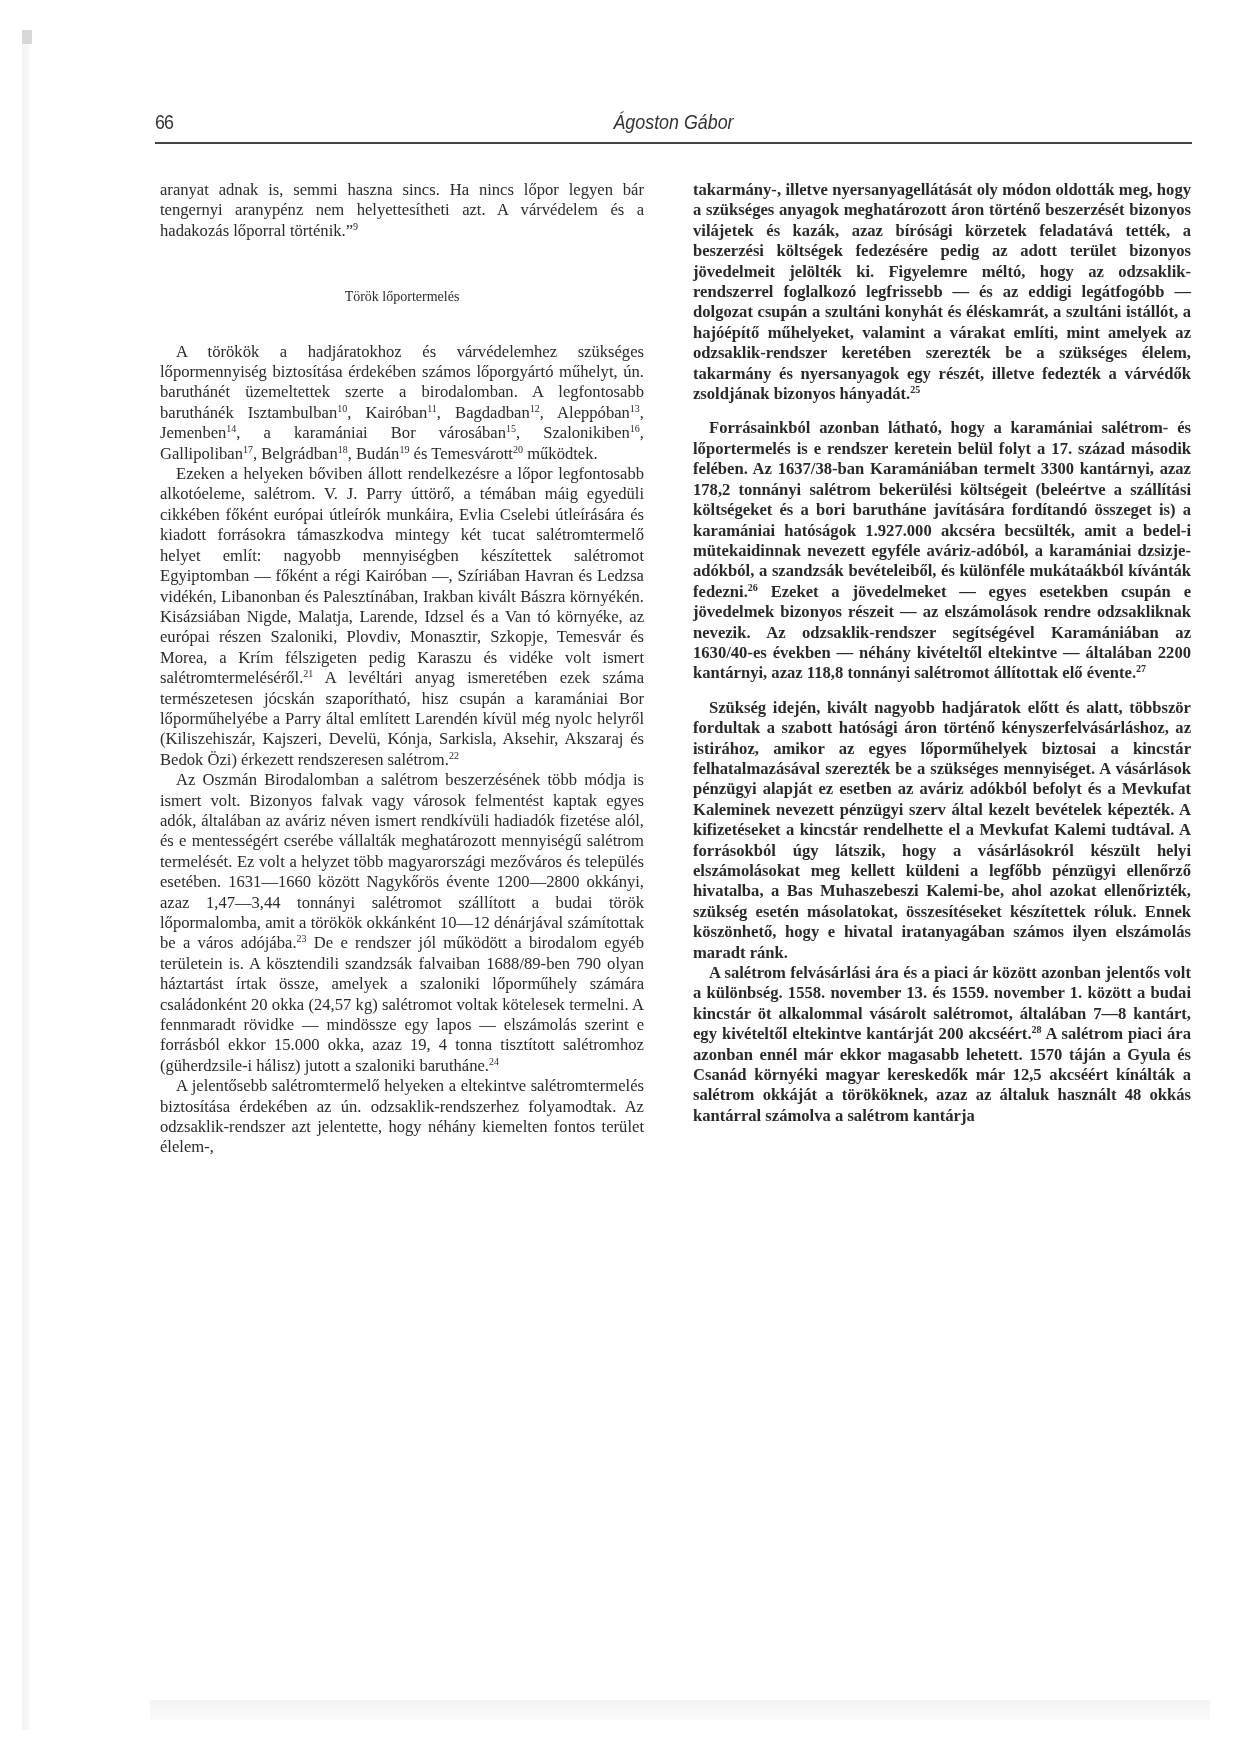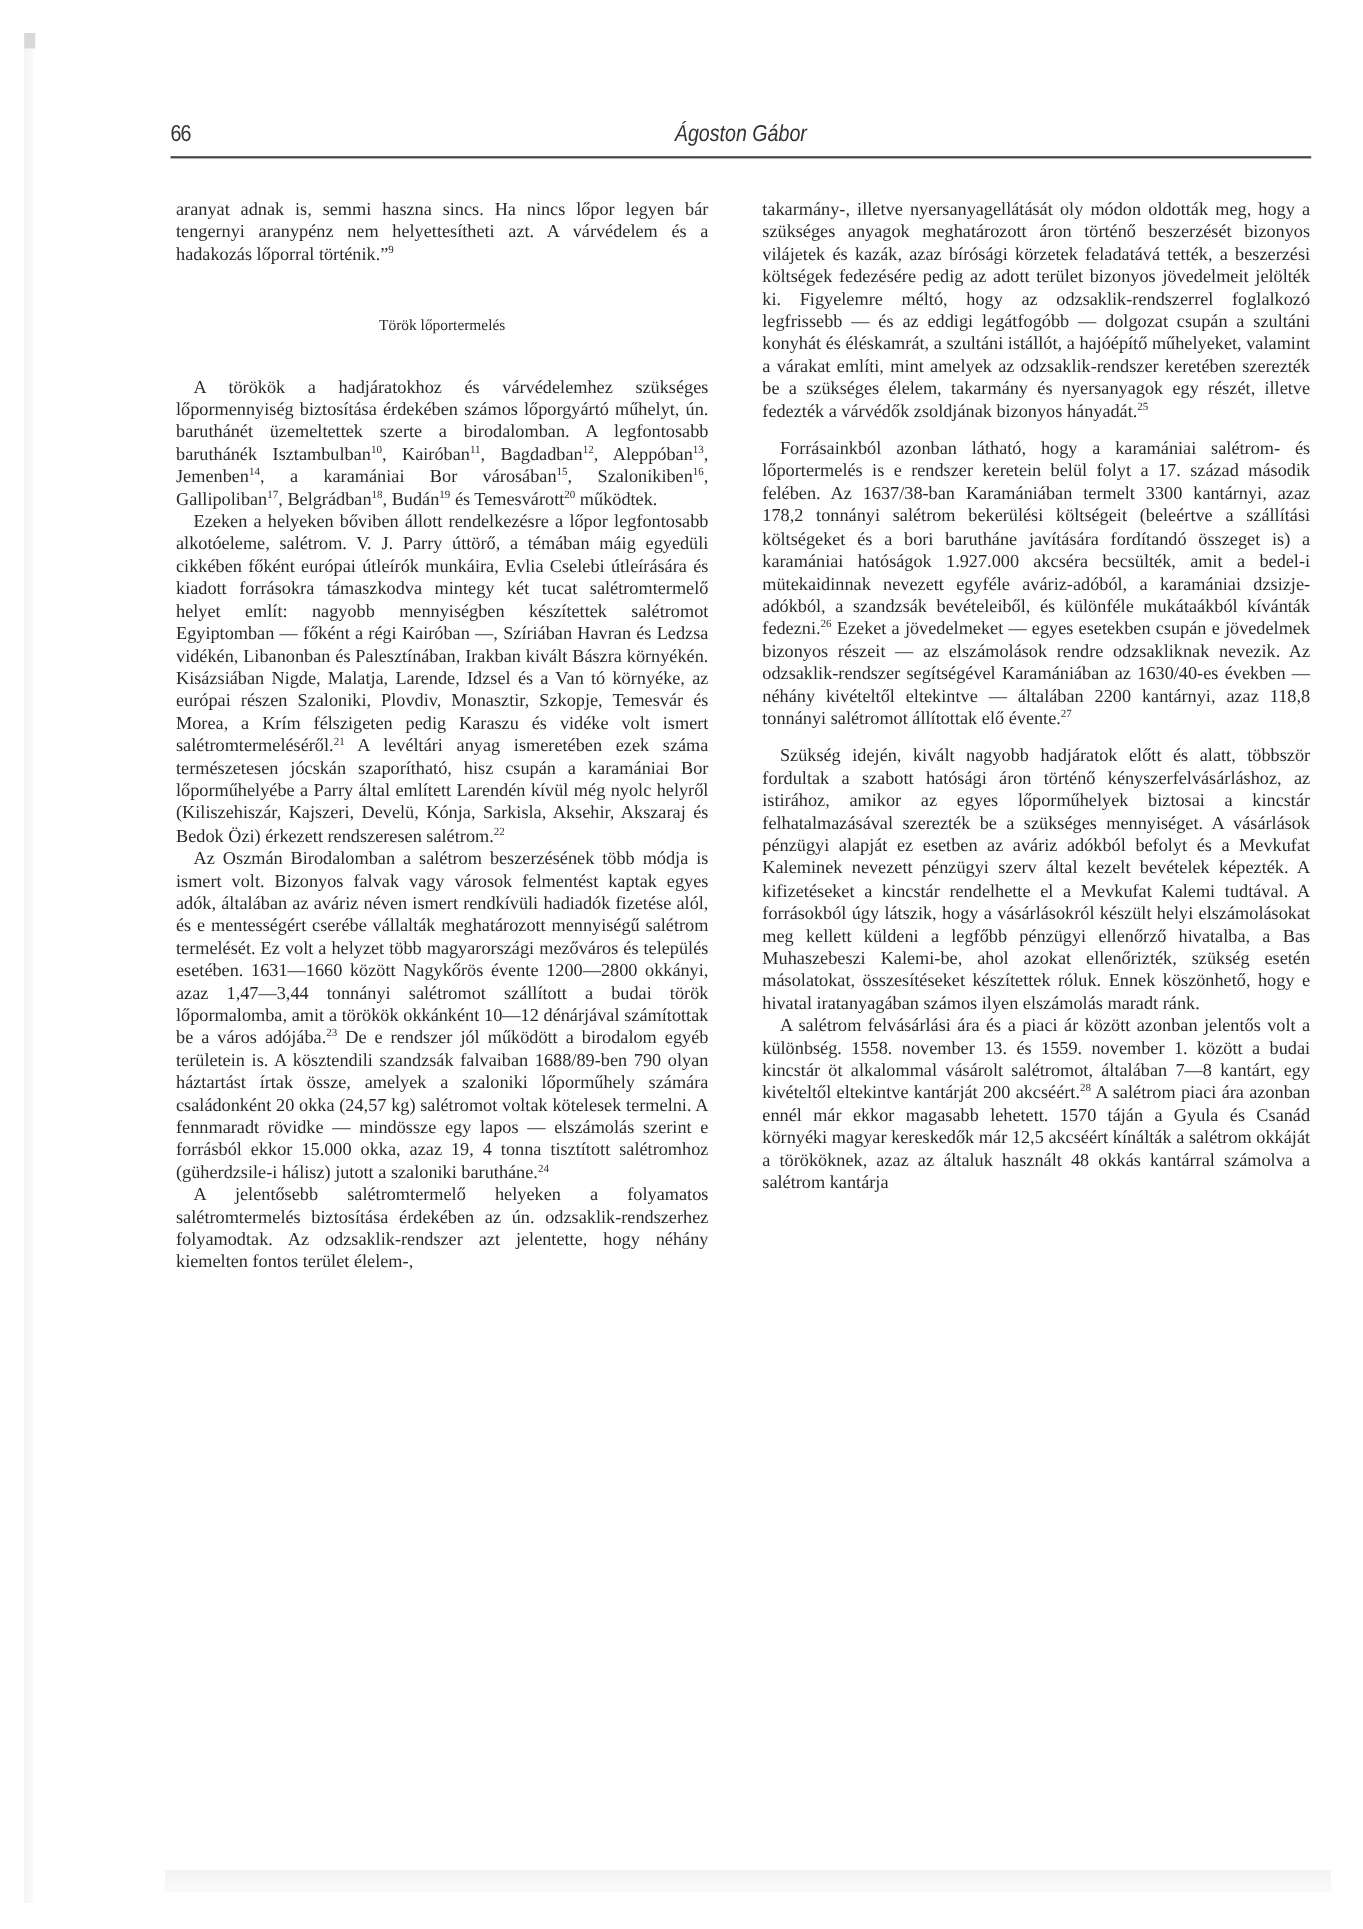--- a/index.html
+++ b/index.html
@@ -9,21 +9,21 @@
                background: linear-gradient(to right, #f4f4f4, #fafafa); }
   .scan-edge-top { position: absolute; left: 22px; top: 30px; width: 10px; height: 14px; background: #d8d8d8; }
   .bottom-shadow { position: absolute; left: 150px; top: 1700px; width: 1060px; height: 20px;
                    background: linear-gradient(#f3f3f3, #fafafa); }
   .header { position: absolute; left: 155px; top: 108px; width: 1037px; height: 34px; }
   .page-number { position: absolute; left: 0; top: 2px; font-size: 21px; font-family: "Liberation Sans", sans-serif; color:#333; letter-spacing:-1px; transform: scaleX(0.85); transform-origin:left; }
   .running-head { position: absolute; left: 0; right: 0; top: 2px; text-align: center; font-size: 21px; font-style: italic; font-family: "Liberation Sans", sans-serif; color:#333; transform: scaleX(0.85); }
   .header-rule { position: absolute; left: 155px; top: 142px; width: 1037px; height: 2px; background: #444; }
   .column { position: absolute; top: 158px; font-size: 16.6px; line-height: 20.4px; text-align: justify; hyphens: manual; margin-top: 22px; }
   .col-left { left: 160px; width: 484px; }
-  .col-right { left: 693px; width: 498px; }
+  .col-right { left: 693px; width: 498px; font-weight: bold; }
   .column p { margin: 0; text-indent: 16px; }
   .column p.noindent { text-indent: 0; }
   .column p.gap-before { margin-top: 14px; }
   .section-title { text-align: center; font-size: 14px; margin: 46px 0 34px 0; text-indent: 0; }
   sup { font-size: 10px; line-height: 0; vertical-align: 6px; }
 </style>
 </head>
 <body>
 
 <div class="scan-edge"></div>
@@ -39,21 +39,21 @@
   <p class="noindent"><span>aranyat adnak is, semmi haszna sincs. Ha nincs lőpor legyen bár tengernyi aranypénz nem helyettesítheti azt. A várvédelem és a hadakozás lőporral történik.”</span><sup>9</sup></p>
 
   <div class="section-title">Török lőportermelés</div>
 
   <p><span>A törökök a hadjáratokhoz és várvédelemhez szükséges lőpormennyiség biztosítása érdekében számos lőporgyártó műhelyt, ún. baruthánét üzemeltettek szerte a birodalomban. A legfontosabb baruthánék Isztambulban</span><sup>10</sup><span>, Kairóban</span><sup>11</sup><span>, Bagdadban</span><sup>12</sup><span>, Aleppóban</span><sup>13</sup><span>, Jemenben</span><sup>14</sup><span>, a karamániai Bor városában</span><sup>15</sup><span>, Szalonikiben</span><sup>16</sup><span>, Gallipoliban</span><sup>17</sup><span>, Belgrádban</span><sup>18</sup><span>, Budán</span><sup>19</sup><span> és Temesvárott</span><sup>20</sup><span> működtek.</span></p>
 
   <p><span>Ezeken a helyeken bőviben állott rendelkezésre a lőpor legfontosabb alkotóeleme, salétrom. V. J. Parry úttörő, a témában máig egyedüli cikkében főként európai útleírók munkáira, Evlia Cselebi útleírására és kiadott forrásokra támaszkodva mintegy két tucat salétromtermelő helyet említ: nagyobb mennyiségben készítettek salétromot Egyiptomban — főként a régi Kairóban —, Szíriában Havran és Ledzsa vidékén, Libanonban és Palesztínában, Irakban kivált Bászra környékén. Kisázsiában Nigde, Malatja, Larende, Idzsel és a Van tó környéke, az európai részen Szaloniki, Plovdiv, Monasztir, Szkopje, Temesvár és Morea, a Krím félszigeten pedig Karaszu és vidéke volt ismert salétromtermeléséről.</span><sup>21</sup><span> A levéltári anyag ismeretében ezek száma természetesen jócskán szaporítható, hisz csupán a karamániai Bor lőporműhelyébe a Parry által említett Larendén kívül még nyolc helyről (Kiliszehiszár, Kajszeri, Develü, Kónja, Sarkisla, Aksehir, Akszaraj és Bedok Özi) érkezett rendszeresen salétrom.</span><sup>22</sup></p>
 
   <p><span>Az Oszmán Birodalomban a salétrom beszerzésének több módja is ismert volt. Bizonyos falvak vagy városok felmentést kaptak egyes adók, általában az aváriz néven ismert rendkívüli hadiadók fizetése alól, és e mentességért cserébe vállalták meghatározott mennyiségű salétrom termelését. Ez volt a helyzet több magyarországi mezőváros és település esetében. 1631—1660 között Nagykőrös évente 1200—2800 okkányi, azaz 1,47—3,44 tonnányi salétromot szállított a budai török lőpormalomba, amit a törökök okkánként 10—12 dénárjával számítottak be a város adójába.</span><sup>23</sup><span> De e rendszer jól működött a birodalom egyéb területein is. A kösztendili szandzsák falvaiban 1688/89-ben 790 olyan háztartást írtak össze, amelyek a szaloniki lőporműhely számára családonként 20 okka (24,57 kg) salétromot voltak kötelesek termelni. A fennmaradt rövidke — mindössze egy lapos — elszámolás szerint e forrásból ekkor 15.000 okka, azaz 19, 4 tonna tisztított salétromhoz (güherdzsile-i hálisz) jutott a szaloniki barutháne.</span><sup>24</sup></p>
 
-  <p><span>A jelentősebb salétromtermelő helyeken a folyamatos salétromtermelés biztosítása érdekében az ún. odzsaklik-rendszerhez folyamodtak. Az odzsaklik-rendszer azt jelentette, hogy néhány kiemelten fontos terület élelem-,</span></p>
+  <p><span>A jelentősebb salétromtermelő helyeken a eltekintve salétromtermelés biztosítása érdekében az ún. odzsaklik-rendszerhez folyamodtak. Az odzsaklik-rendszer azt jelentette, hogy néhány kiemelten fontos terület élelem-,</span></p>
 </div>
 
 <div class="column col-right">
   <p class="noindent"><span>takarmány-, illetve nyersanyagellátását oly módon oldották meg, hogy a szükséges anyagok meghatározott áron történő beszerzését bizonyos vilájetek és kazák, azaz bírósági körzetek feladatává tették, a beszerzési költségek fedezésére pedig az adott terület bizonyos jövedelmeit jelölték ki. Figyelemre méltó, hogy az odzsaklik-rendszerrel foglalkozó legfrissebb — és az eddigi legátfogóbb — dolgozat csupán a szultáni konyhát és éléskamrát, a szultáni istállót, a hajóépítő műhelyeket, valamint a várakat említi, mint amelyek az odzsaklik-rendszer keretében szerezték be a szükséges élelem, takarmány és nyersanyagok egy részét, illetve fedezték a várvédők zsoldjának bizonyos hányadát.</span><sup>25</sup></p>
 
   <p class="gap-before"><span>Forrásainkból azonban látható, hogy a karamániai salétrom- és lőportermelés is e rendszer keretein belül folyt a 17. század második felében. Az 1637/38-ban Karamániában termelt 3300 kantárnyi, azaz 178,2 tonnányi salétrom bekerülési költségeit (beleértve a szállítási költségeket és a bori barutháne javítására fordítandó összeget is) a karamániai hatóságok 1.927.000 akcséra becsülték, amit a bedel-i mütekaidinnak nevezett egyféle aváriz-adóból, a karamániai dzsizje-adókból, a szandzsák bevételeiből, és különféle mukátaákból kívánták fedezni.</span><sup>26</sup><span> Ezeket a jövedelmeket — egyes esetekben csupán e jövedelmek bizonyos részeit — az elszámolások rendre odzsakliknak nevezik. Az odzsaklik-rendszer segítségével Karamániában az 1630/40-es években — néhány kivételtől eltekintve — általában 2200 kantárnyi, azaz 118,8 tonnányi salétromot állítottak elő évente.</span><sup>27</sup></p>
 
   <p class="gap-before"><span>Szükség idején, kivált nagyobb hadjáratok előtt és alatt, többször fordultak a szabott hatósági áron történő kényszerfelvásárláshoz, az istirához, amikor az egyes lőporműhelyek biztosai a kincstár felhatalmazásával szerezték be a szükséges mennyiséget. A vásárlások pénzügyi alapját ez esetben az aváriz adókból befolyt és a Mevkufat Kaleminek nevezett pénzügyi szerv által kezelt bevételek képezték. A kifizetéseket a kincstár rendelhette el a Mevkufat Kalemi tudtával. A forrásokból úgy látszik, hogy a vásárlásokról készült helyi elszámolásokat meg kellett küldeni a legfőbb pénzügyi ellenőrző hivatalba, a Bas Muhaszebeszi Kalemi-be, ahol azokat ellenőrizték, szükség esetén másolatokat, összesítéseket készítettek róluk. Ennek köszönhető, hogy e hivatal iratanyagában számos ilyen elszámolás maradt ránk.</span></p>
 
   <p><span>A salétrom felvásárlási ára és a piaci ár között azonban jelentős volt a különbség. 1558. november 13. és 1559. november 1. között a budai kincstár öt alkalommal vásárolt salétromot, általában 7—8 kantárt, egy kivételtől eltekintve kantárját 200 akcséért.</span><sup>28</sup><span> A salétrom piaci ára azonban ennél már ekkor magasabb lehetett. 1570 táján a Gyula és Csanád környéki magyar kereskedők már 12,5 akcséért kínálták a salétrom okkáját a törököknek, azaz az általuk használt 48 okkás kantárral számolva a salétrom kantárja</span></p>

